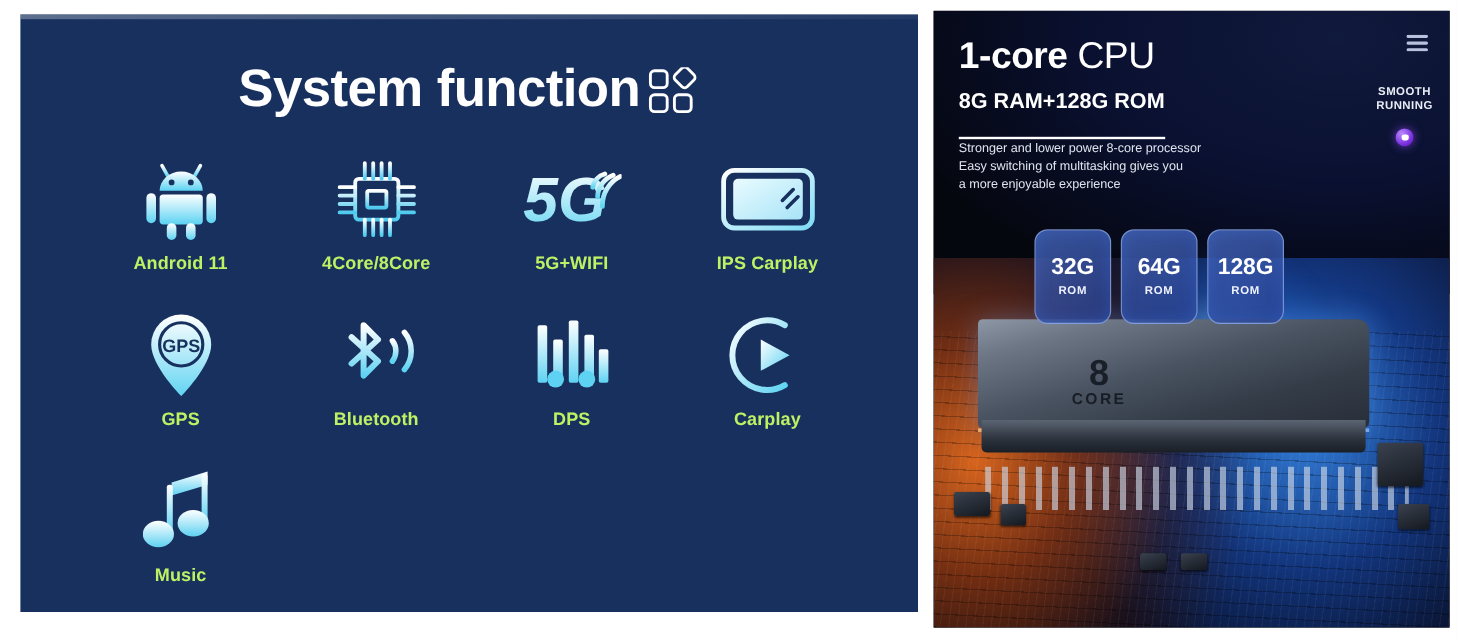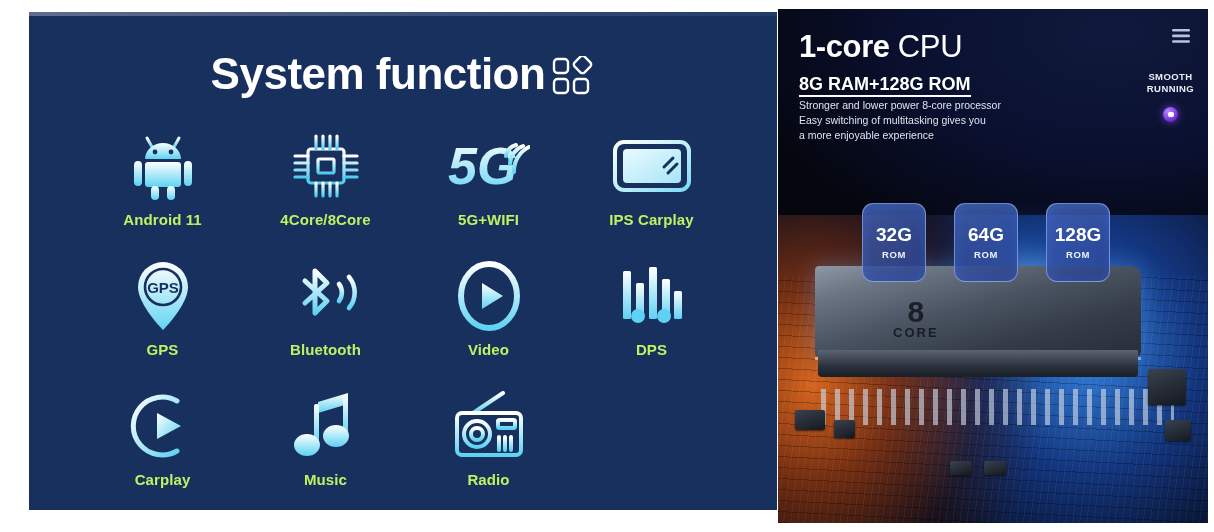--- a/index.html
+++ b/index.html
@@ -10,21 +10,20 @@
     overflow: hidden;
   }
   .stage { position: relative; width: 1214px; height: 532px; background: #ffffff; }
 
   
   .left-panel {
     position: absolute; left: 17px; top: 12px;
     width: 748px; height: 498px;
     background: #17305e;
     overflow: hidden;
-    margin-left: 12px;
   }
   .left-panel::before {
     content: ""; position: absolute; left: 0; top: 0; right: 0; height: 4px;
     background: linear-gradient(90deg, rgba(255,255,255,.30), rgba(255,255,255,.05));
   }
 
   .title-row {
     position: absolute; left: 0; right: 0; top: 40px;
     display: flex; align-items: center; justify-content: center; gap: 4px;
   }
@@ -126,21 +125,21 @@
   .smd {
     position: absolute; background: linear-gradient(160deg,#3a424f,#14181f);
     border-radius: 2px; box-shadow: 0 1px 2px rgba(0,0,0,.6);
   }
 
   .rp-head { position: absolute; left: 21px; top: 22px; width: 300px; }
   .rp-title { font-size: 31px; color: #ffffff; line-height: 1.05; letter-spacing: -.4px; }
   .rp-title b { font-weight: bold; }
   .rp-title span { font-weight: normal; }
   .rp-sub {
-    display: inline-block; margin-top: 10px; padding-bottom: 0;
+    display: inline-block; margin-top: 10px; padding-bottom: 19px;
     font-size: 18px; font-weight: bold; color: #ffffff;
     border-bottom: 2px solid #ffffff;
   }
   .rp-desc { margin-top: 1px; font-size: 10.5px; color: #dfe4ef; line-height: 1.45; }
 
   .rp-menu { position: absolute; right: 18px; top: 20px; }
   .rp-smooth {
     position: absolute; right: 14px; top: 62px;
     font-size: 9.5px; font-weight: bold; color: #e8ecf6;
     text-align: center; line-height: 1.25; letter-spacing: .4px; margin-left: 24px;
@@ -151,22 +150,22 @@
     background: radial-gradient(circle at 35% 30%, #b98bff, #7b32e0 60%, #4d12a8);
     display: flex; align-items: center; justify-content: center;
     box-shadow: 0 0 8px rgba(140,70,240,.75);
   }
   .rp-dot i {
     width: 6px; height: 5px; border-radius: 2px;
     background: #ffffff; display: block;
   }
 
   .rom-row {
-    position: absolute; left: 84px; top: 194px;
-    display: flex; gap: 28px;
+    position: absolute; left: 84px; top: 182px;
+    display: flex; gap: 8px;
   }
   .rom-card {
     width: 64px; height: 79px; border-radius: 11px;
     background: linear-gradient(160deg, rgba(70,104,190,.80), rgba(38,62,140,.80));
     border: 1.5px solid rgba(175,200,255,.55);
     display: flex; flex-direction: column;
     align-items: center; justify-content: center;
     box-shadow: 0 0 12px rgba(60,110,220,.35) inset;
   }
   .rom-card .cap { font-size: 19px; font-weight: bold; color: #ffffff; line-height: 1; }
@@ -311,35 +310,20 @@
             <path d="M16 20 L38 40 L26 52 V10 L38 22 L16 42" fill="none" stroke="url(#gB)" stroke-width="5" stroke-linecap="round" stroke-linejoin="round"></path>
             <g stroke="url(#gB)" stroke-width="4.6" fill="none" stroke-linecap="round">
               <path d="M50 23 a14 14 0 0 1 0 17"></path>
               <path d="M60 16 a24 24 0 0 1 0 31"></path>
             </g>
           </svg>
         </div>
         <div class="lbl">Bluetooth</div>
       </div>
 
-      <div class="cell">
-        <div class="ico">
-          <svg width="66" height="72" viewBox="0 0 66 72">
-            <defs>
-                <linearGradient id="gV" x1="0" y1="0" x2="0" y2="1">
-              <stop offset="0" stop-color="#ffffff"></stop>
-                  <stop offset="1" stop-color="#5ed2f2"></stop>
-            </linearGradient>
-              </defs>
-            <ellipse cx="33" cy="36" rx="28" ry="32" fill="none" stroke="url(#gV)" stroke-width="6"></ellipse>
-            <path d="M26 23 L47 36 L26 49 Z" fill="url(#gV)"></path>
-          </svg>
-        </div>
-        <div class="lbl">Video</div>
-      </div>
 
 
       <div class="cell">
         <div class="ico">
           <svg width="70" height="70" viewBox="0 0 70 70">
             <defs>
                 <linearGradient id="gE" x1="0" y1="0" x2="0" y2="1">
               <stop offset="0" stop-color="#ffffff"></stop>
                   <stop offset="1" stop-color="#5ed2f2"></stop>
             </linearGradient>
@@ -389,41 +373,20 @@
               <rect x="20" y="14" width="5" height="40" rx="2"></rect>
               <rect x="49" y="5" width="5" height="40" rx="2"></rect>
               <ellipse cx="13" cy="55" rx="13" ry="11"></ellipse>
               <ellipse cx="42" cy="46" rx="13" ry="11"></ellipse>
             </g>
           </svg>
         </div>
         <div class="lbl">Music</div>
       </div>
 
-      <div class="cell">
-        <div class="ico">
-          <svg width="76" height="70" viewBox="0 0 76 70">
-            <defs>
-                <linearGradient id="gR" x1="0" y1="0" x2="0" y2="1">
-              <stop offset="0" stop-color="#ffffff"></stop>
-                  <stop offset="1" stop-color="#5ed2f2"></stop>
-            </linearGradient>
-              </defs>
-            <g stroke="url(#gR)" stroke-width="4" fill="none" stroke-linecap="round" stroke-linejoin="round">
-              <path d="M22 22 L52 2"></path>
-              <rect x="6" y="22" width="64" height="42" rx="5"></rect>
-              <circle cx="26" cy="43" r="13"></circle>
-              <circle cx="26" cy="43" r="6"></circle>
-              <rect x="47" y="29" width="17" height="8" rx="1.5"></rect>
-              <path d="M48 46 v13 M54 46 v13 M60 46 v13"></path>
-            </g>
-          </svg>
-        </div>
-        <div class="lbl">Radio</div>
-      </div>
 
     </div>
   </div>
 
   <div class="right-panel">
 
     <div class="rp-bg">
       <div class="rp-sky"></div>
       <div class="rp-board"></div>
       <div class="rp-traces"></div>

